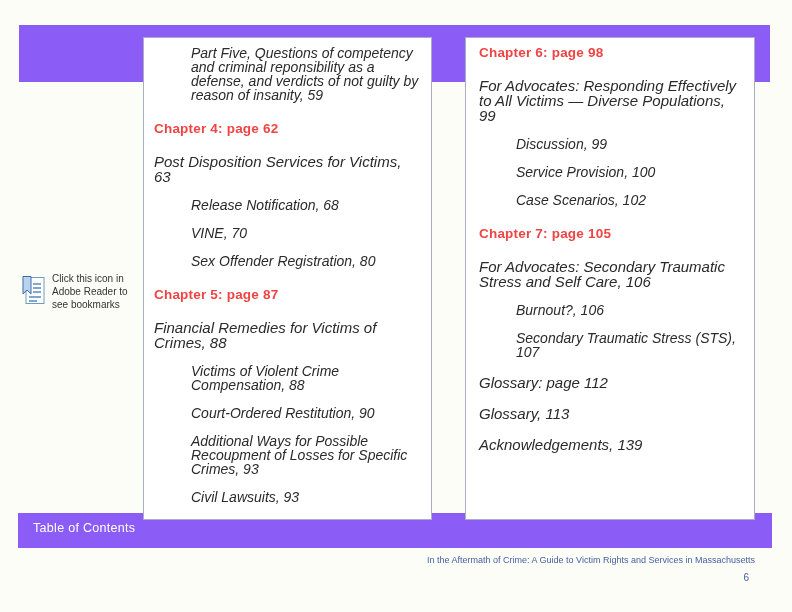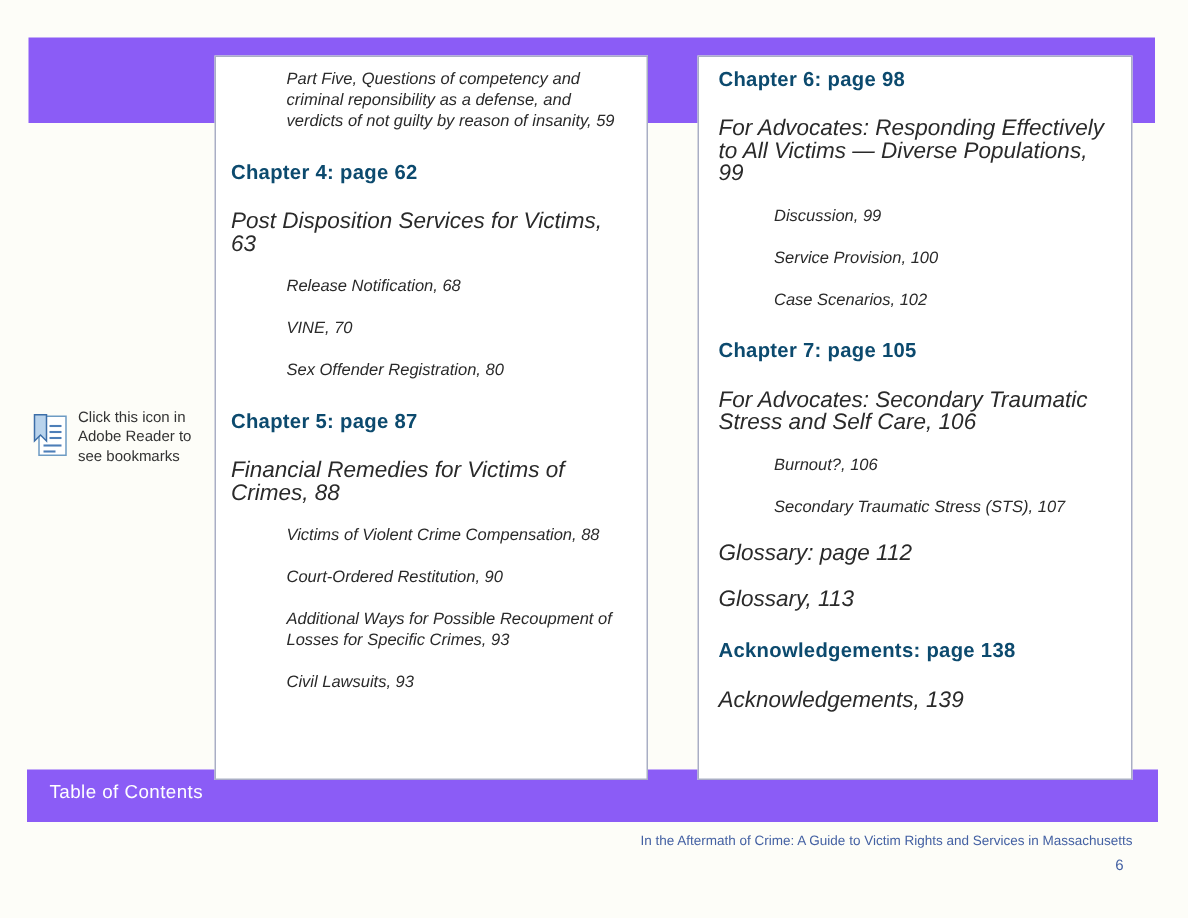--- a/index.html
+++ b/index.html
@@ -22,28 +22,28 @@
   .toc-col{
     position:absolute;top:37px;height:483px;
     background:#ffffff;border:1px solid #a9aec4;
     box-sizing:border-box;z-index:2;
   }
   .col-left{left:143px;width:289px;padding:8px 10px 0 10px;}
   .col-right{left:465px;width:290px;padding:6px 10px 0 13px;}
   
   .entry{color:#2a2a2a;}
   .entry.heading{
-    font-size:13.5px;font-weight:bold;color:#0c4a6e;
+    font-size:13.5px;font-weight:bold;color:#ef4444;
     line-height:18px;margin-top:18px;letter-spacing:.2px;
   }
   .entry.item{
     font-style:italic;font-size:15px;line-height:15px;margin-top:16px;
   }
   .entry.sub{
-    font-style:italic;font-size:11px;line-height:14px;
+    font-style:italic;font-size:14px;line-height:14px;
     margin-top:14px;margin-left:37px;
   }
   .entry:first-child{margin-top:0;}
   
   .bookmark-note{position:absolute;left:20px;top:272px;z-index:1;}
   .bookmark-note .icon{position:absolute;left:0;top:4px;}
   .bookmark-note .note-text{
     position:absolute;left:32px;top:0;width:84px;
     font-size:10px;line-height:13px;color:#333333;
   }
@@ -88,21 +88,20 @@
       <div class="entry item">For Advocates: Responding Effectively to All Victims — Diverse Populations, 99</div>
       <div class="entry sub">Discussion, 99</div>
       <div class="entry sub">Service Provision, 100</div>
       <div class="entry sub">Case Scenarios, 102</div>
       <div class="entry heading">Chapter 7: page 105</div>
       <div class="entry item">For Advocates: Secondary Traumatic Stress and Self Care, 106</div>
       <div class="entry sub">Burnout?, 106</div>
       <div class="entry sub">Secondary Traumatic Stress (STS), 107</div>
       <div class="entry item">Glossary: page 112</div>
       <div class="entry item">Glossary, 113</div>
-      <div class="entry heading">Acknowledgements: page 138</div>
       <div class="entry item">Acknowledgements, 139</div>
     </div>
 
   <div class="bookmark-note">
     <span class="icon">
       <svg width="26" height="32" viewBox="0 0 26 32">
         <rect x="6" y="1.5" width="18" height="26" fill="#ffffff" stroke="#6d9bc3" stroke-width="1"></rect>
         <line x1="13" y1="8" x2="21" y2="8" stroke="#4d7eb8" stroke-width="1.4"></line>
         <line x1="13" y1="12" x2="21" y2="12" stroke="#4d7eb8" stroke-width="1.4"></line>
         <line x1="13" y1="16" x2="21" y2="16" stroke="#4d7eb8" stroke-width="1.4"></line>

